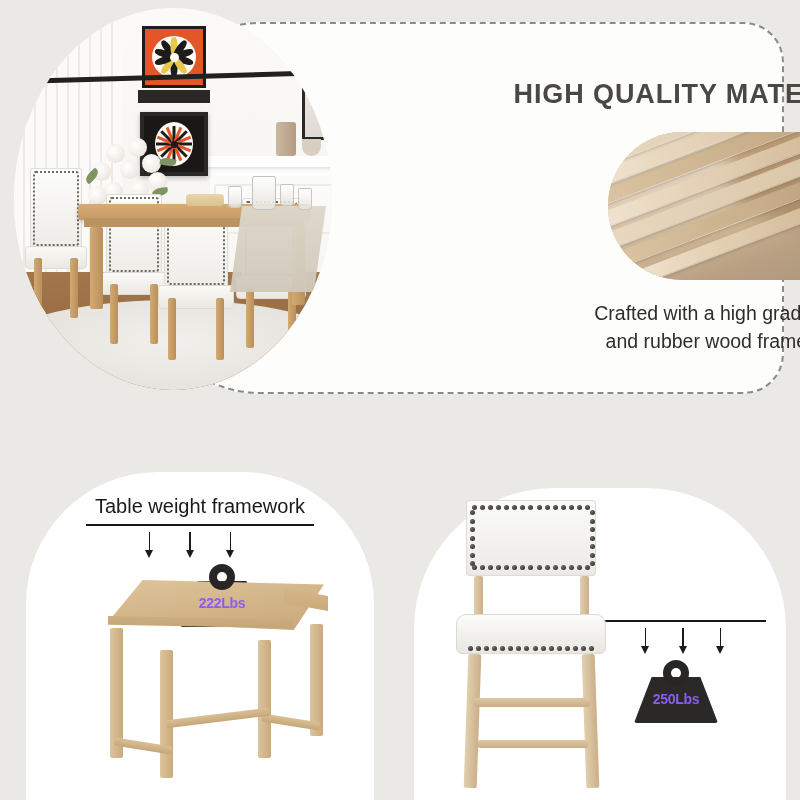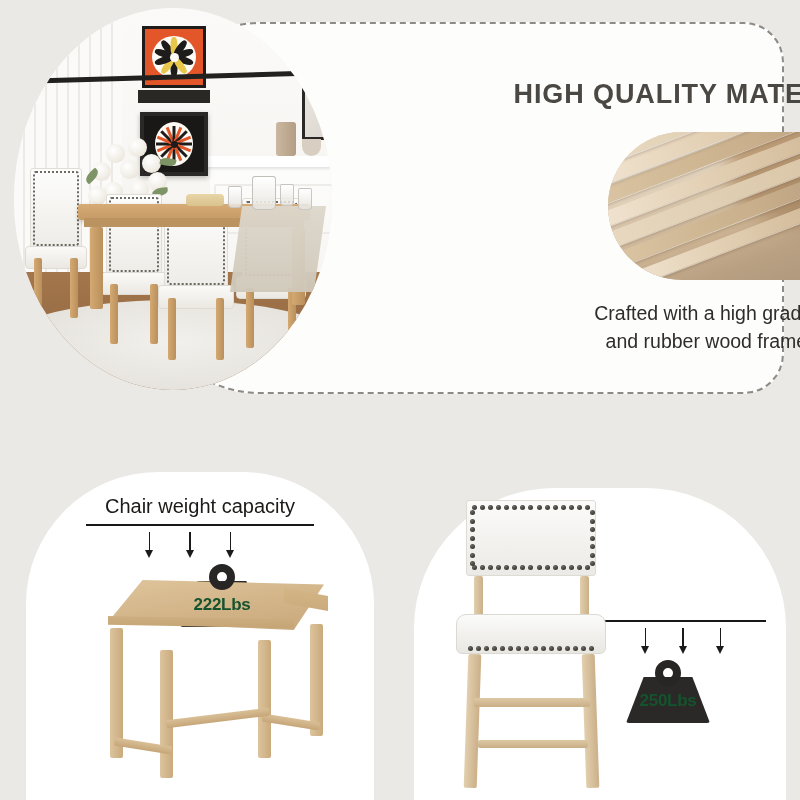--- a/index.html
+++ b/index.html
@@ -239,21 +239,21 @@
     border:8px solid #282624;border-radius:50%;box-sizing:border-box;z-index:2;
   }
   .weight .body{
     position:absolute;left:0;top:17px;width:100%;height:46px;
     background:#2b2927;
     clip-path:polygon(21% 0,79% 0,100% 100%,0 100%);
     border-radius:5px 5px 3px 3px;
   }
   .weight .val{
     position:absolute;left:0;top:31px;width:100%;text-align:center;
-    color:#14532d;font-size:17px;font-weight:bold;letter-spacing:-.3px;z-index:3;
+    color:#8b5cf6;font-size:14px;font-weight:bold;letter-spacing:-.3px;z-index:3;
   }
 
   
   .tbl-ill{position:absolute;left:62px;top:566px;width:292px;height:212px;}
   .tbl-ill .top-face{
     position:absolute;left:46px;top:14px;width:216px;height:50px;
     background:linear-gradient(172deg,#dfc49b,#d2b488 55%,#c8a87b);
     clip-path:polygon(16% 0,100% 9%,86% 100%,0 84%);
     box-shadow:0 2px 4px rgba(110,82,48,.22);
   }
@@ -444,21 +444,21 @@
       <div class="plate-stack"></div>
       <div class="pitcher"></div>
       <div class="glass" style="left:266px;top:176px;"></div>
       <div class="glass" style="left:284px;top:180px;"></div>
       <div class="glass" style="left:214px;top:178px;"></div>
     </div>
   </div>
 
   <div class="card card-left">
 
-    <div class="cap-label" style="left:0;top:22px;width:100%;">Chair weight capacity</div>
+    <div class="cap-label" style="left:0;top:22px;width:100%;">Table weight framework</div>
 
     <div class="cap-rule" style="left:60px;top:52px;width:228px;"></div>
 
     <div class="arrows" style="left:118px;top:60px;width:92px;" id="arrows-table">
         <div class="arrow">
           <i></i>
         </div>
         <div class="arrow">
           <i></i>
         </div>
@@ -499,21 +499,21 @@
           <i></i>
         </div>
         <div class="arrow">
           <i></i>
         </div>
         <div class="arrow">
           <i></i>
         </div>
       </div>
 
-    <div class="weight" style="left:212px;top:172px;width:84px;height:64px;">
+    <div class="weight" style="left:220px;top:172px;width:84px;height:64px;">
       <div class="body"></div>
       <div class="ring"></div>
       <div class="val">250Lbs</div>
     </div>
   </div>
 
   <div class="chair-ill">
     <div class="chair-back"></div>
     <div class="nail-row" id="nail-top" style="left:20px;top:5px;width:118px;">
         <div class="nail"></div>

